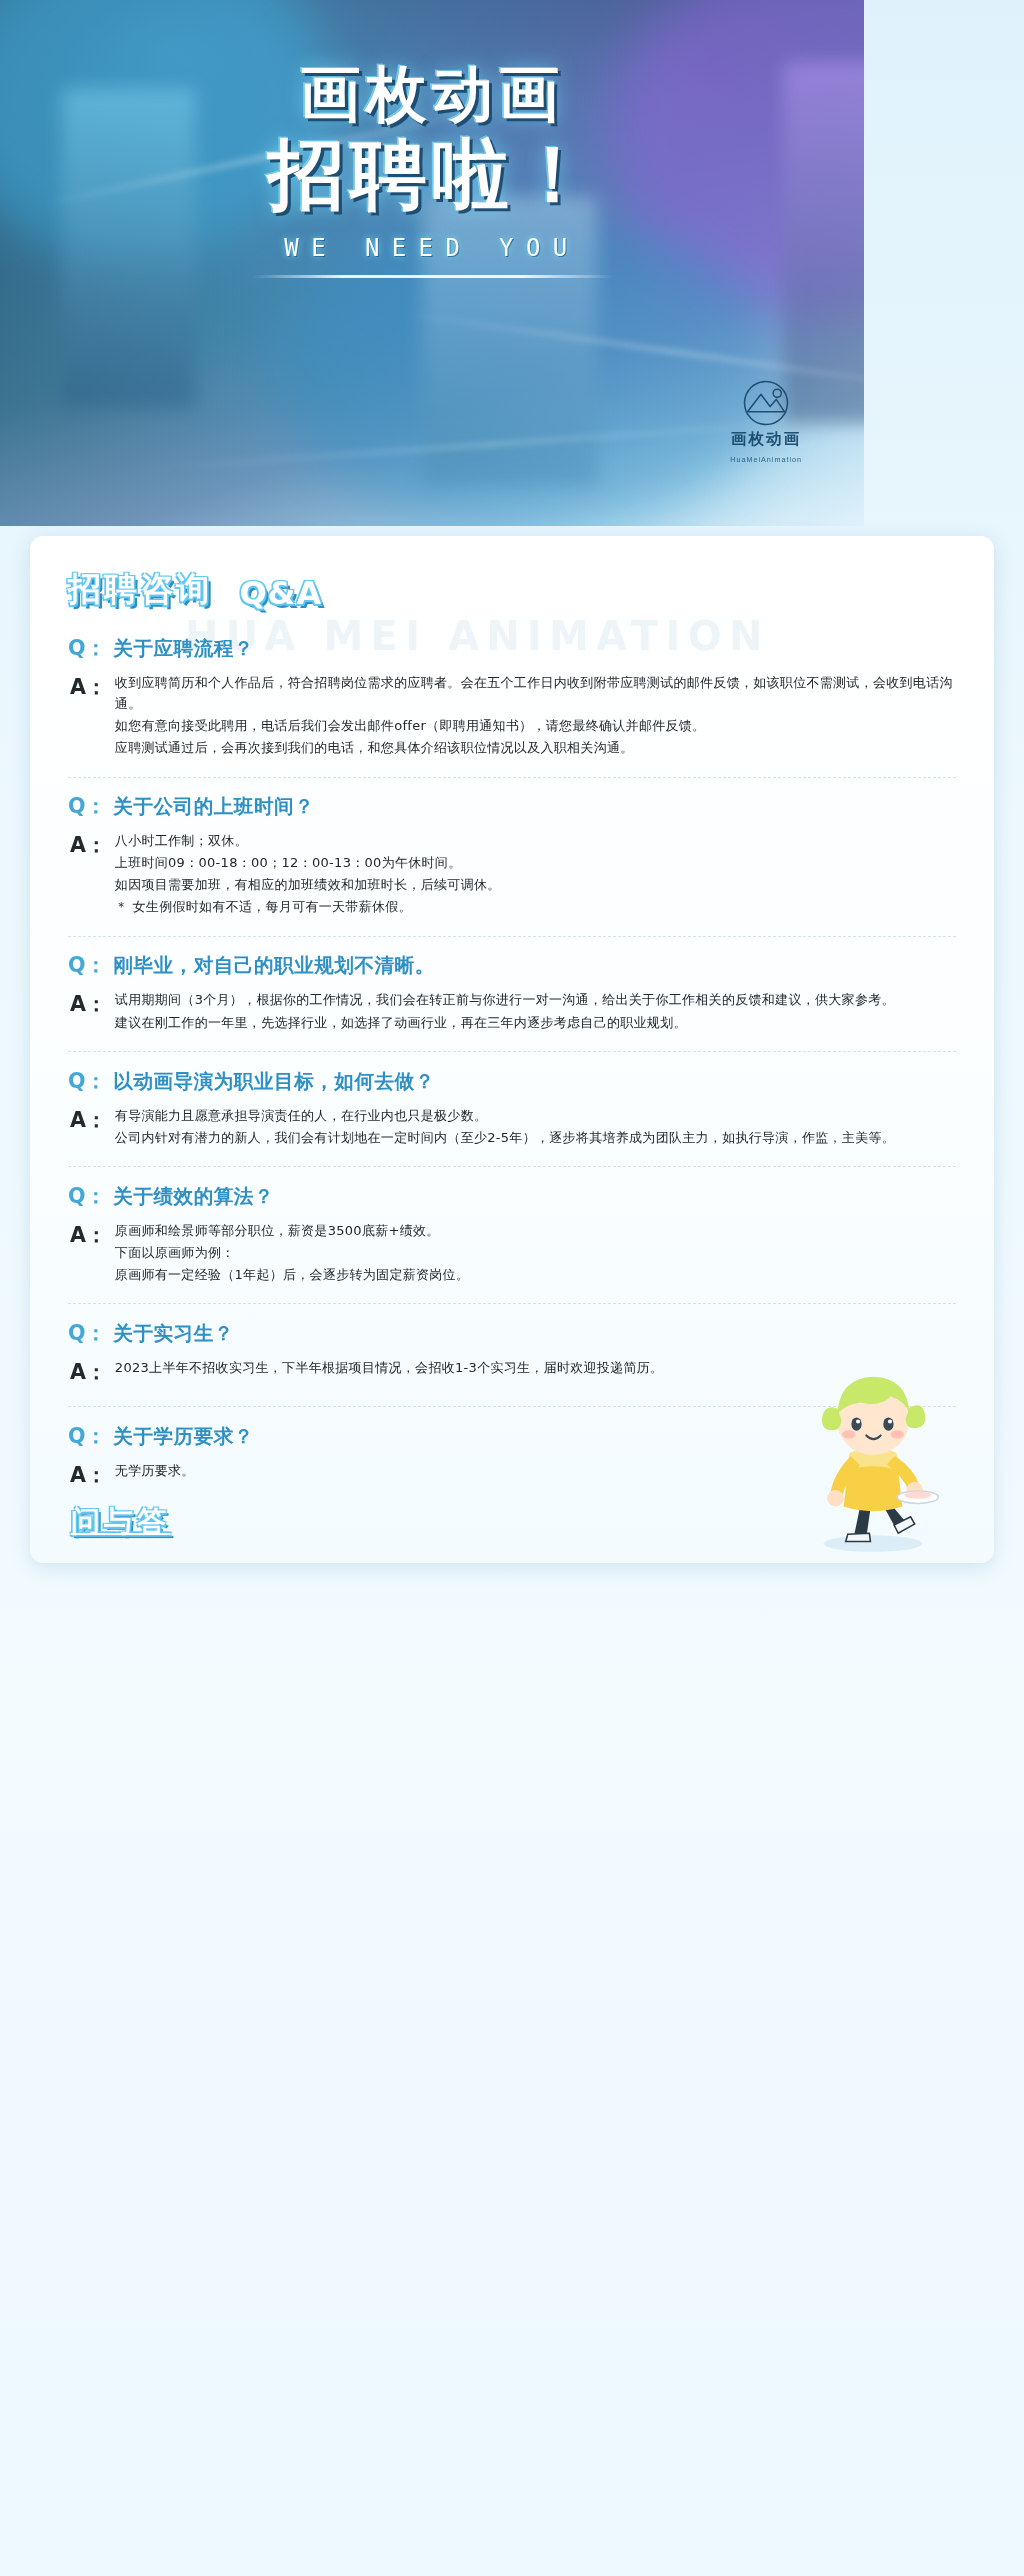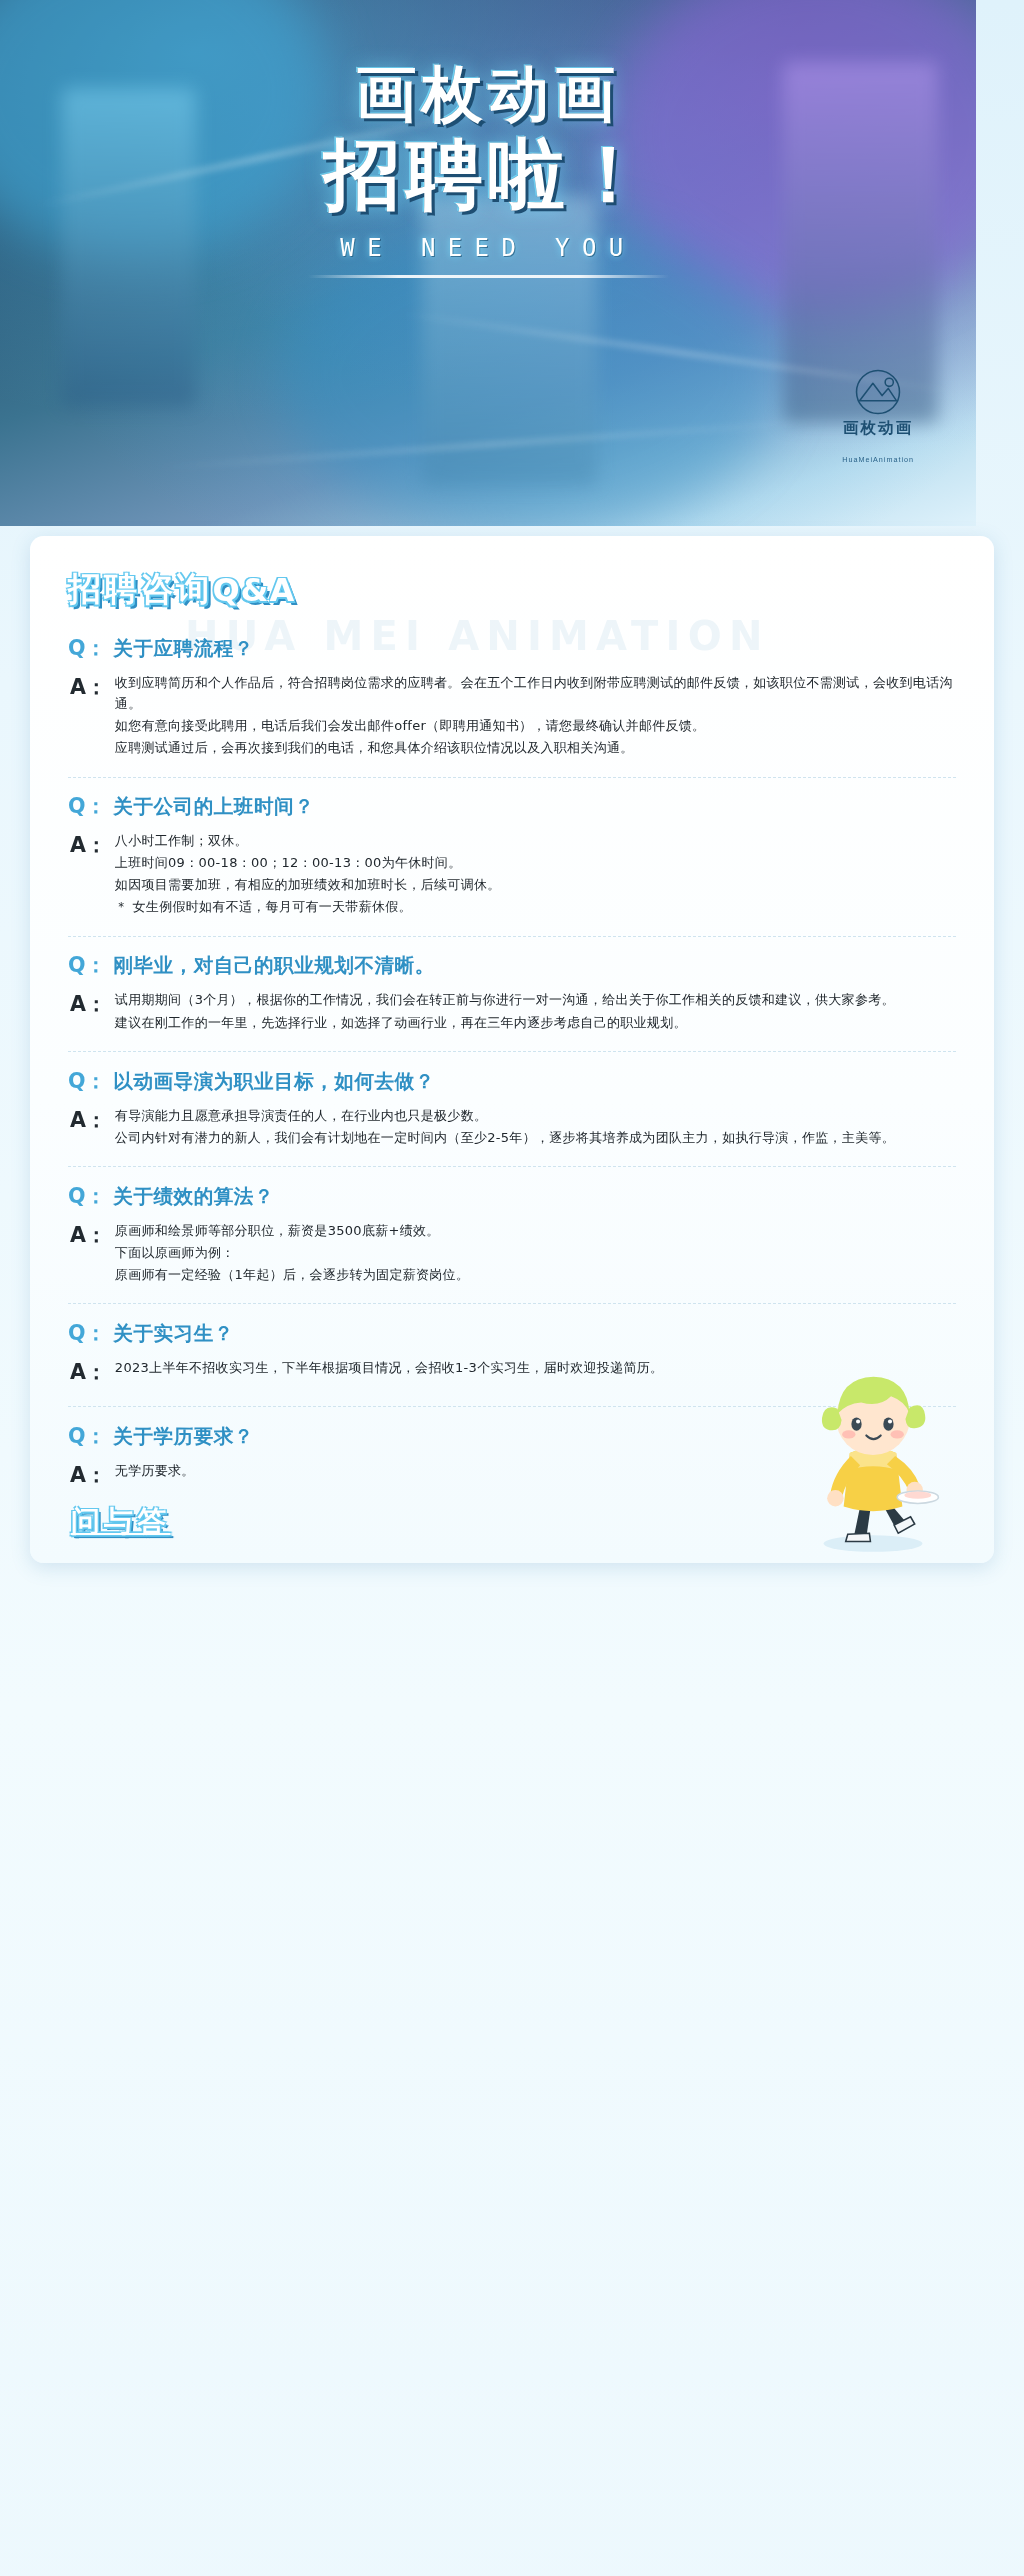--- a/index.html
+++ b/index.html
@@ -12,21 +12,21 @@
     position: relative;
     width: 1024px;
     height: 3795px;
     overflow: hidden;
     background: linear-gradient(180deg,#dff2fb 0%,#eaf7fd 18%,#f2fbfe 45%,#eaf7fd 80%,#dff0fa 100%);
   }
 
   
   .hero {
     position: relative;
-    width: 976px;
+    width: 864px;
     height: 526px;
     background:
       radial-gradient(ellipse at 20% 10%, rgba(90,190,230,.55) 0%, rgba(90,190,230,0) 55%),
       radial-gradient(ellipse at 80% 18%, rgba(150,110,220,.45) 0%, rgba(150,110,220,0) 60%),
       radial-gradient(ellipse at 55% 60%, rgba(60,160,220,.40) 0%, rgba(60,160,220,0) 65%),
       linear-gradient(160deg,#1d3552 0%,#26506f 25%,#3b7390 48%,#6f94b8 68%,#bcdff0 88%,#dff2fb 100%);
     overflow: hidden;
   }
   .hero-streak {
     position: absolute;
@@ -88,21 +88,21 @@
     bottom: 62px;
     text-align: center;
     z-index: 7;
     color: #15405f;
   }
   .hero-logo .mark { display:block; margin: 0 auto 3.1px; }
   .hero-logo .logo-name {
     font-size: 15.5px; letter-spacing: 2.1px; font-weight: bold; color:#1d4f72;
   }
   .hero-logo .logo-en {
-    font-size: 7.2px; letter-spacing: 1px; color:#2a6288; margin-top:16px;
+    font-size: 7.2px; letter-spacing: 1px; color:#2a6288; margin-top:5px;
   }
 
   
   .card {
     position: absolute;
     left: 30px;
     top: 536px;
     width: 964px;
     background: linear-gradient(180deg,#ffffff 0%, #fbfeff 55%, #f3fbfe 100%);
     border-radius: 13.4px;
@@ -115,21 +115,22 @@
     left: 155px; top: 77px;
     font-family:"DejaVu Sans", sans-serif;
     font-size: 40px;
     letter-spacing: 7.2px;
     color: rgba(170,205,225,.20);
     font-weight: bold;
     pointer-events:none;
   }
   .card-head {
     display:flex;
-    align-items:center;
+    align-items:flex-end;
+    gap: 27px;
     margin-bottom: 24px;
   }
   .head-cn {
     font-family:"DejaVu Sans", sans-serif;
     font-size: 33px; font-weight: bold;
     color:#ffffff;
     letter-spacing: 3.1px;
     text-shadow:
       -1.5px -1.5px 0 #63c8ef, 1.5px -1.5px 0 #63c8ef, -1.5px 1.5px 0 #63c8ef, 1.5px 1.5px 0 #63c8ef,
       0 0 0 #63c8ef,

